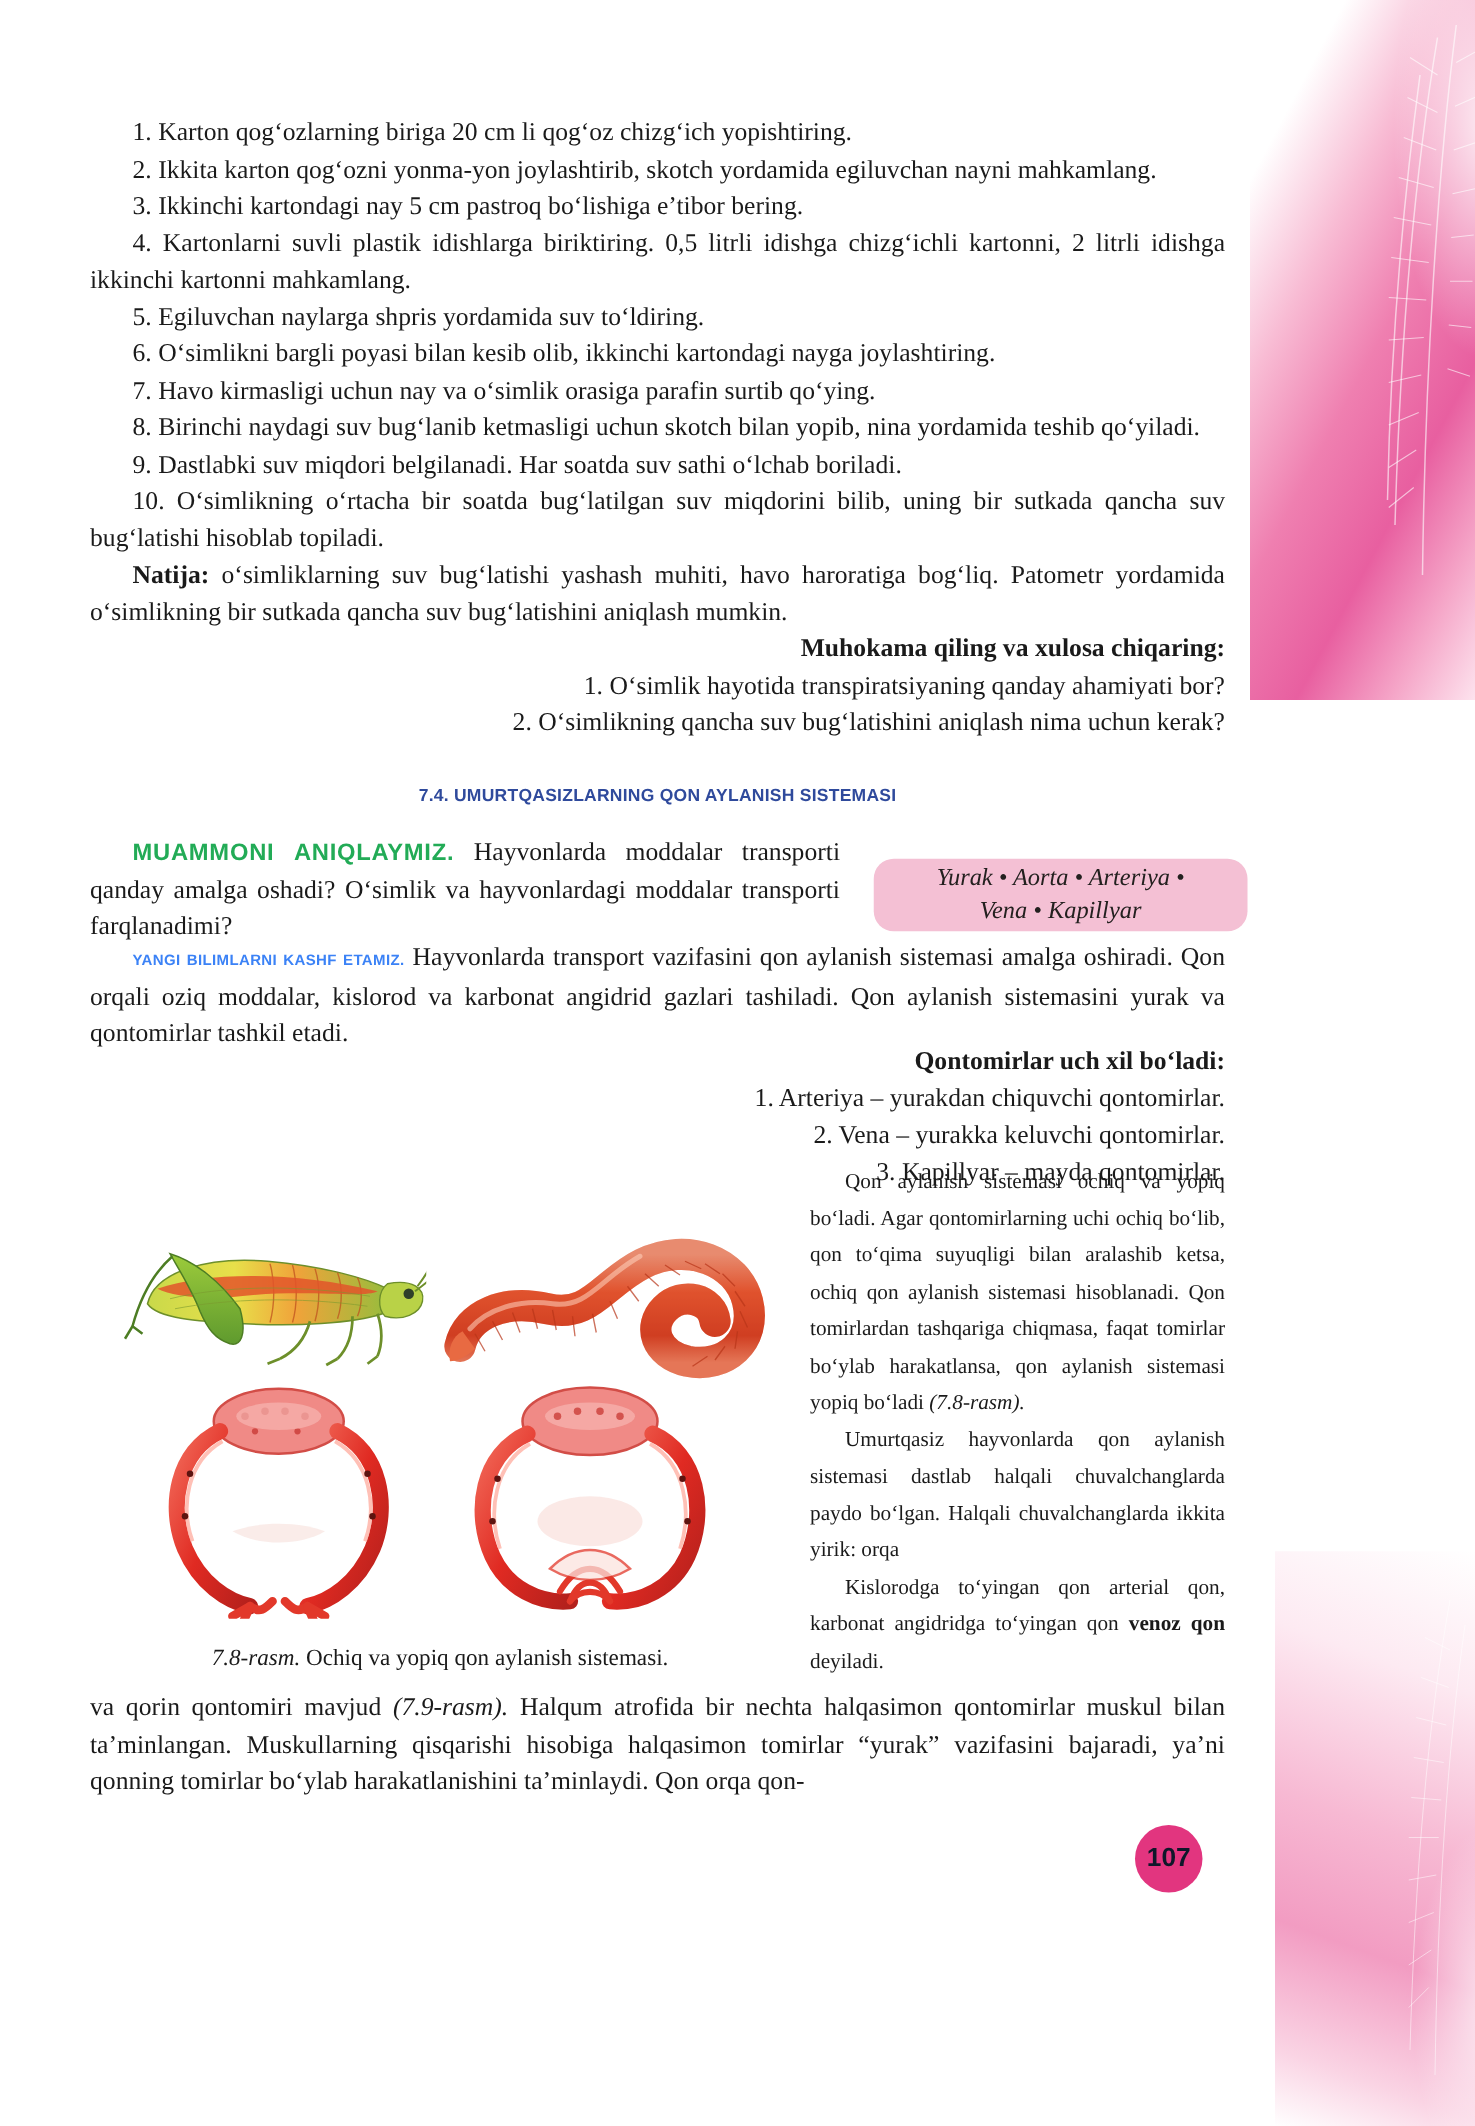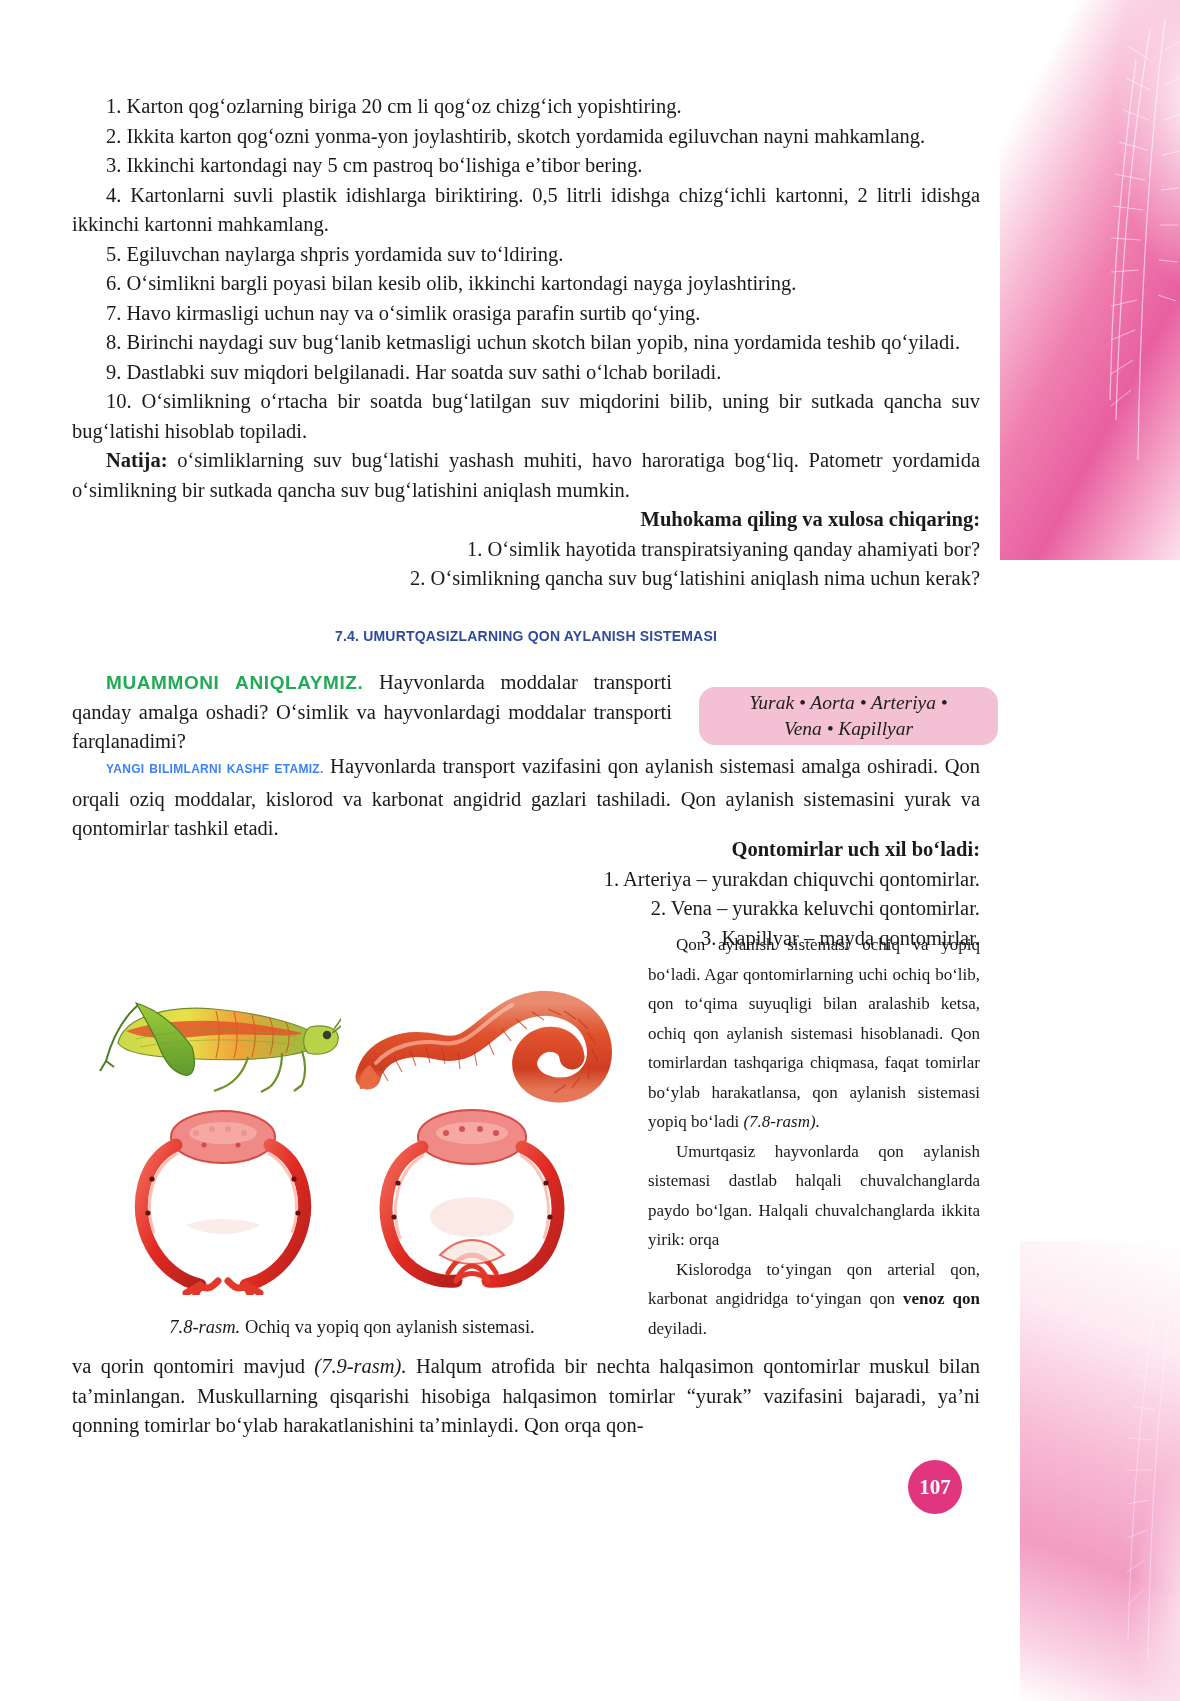--- a/index.html
+++ b/index.html
@@ -173,22 +173,22 @@
 
   
   #page-number {
     position: absolute;
     left: 908px;
     top: 1460px;
     width: 54px;
     height: 54px;
     border-radius: 50%;
     background: #e2357f;
-    color: #ffffff;
-    font-family: Liberation Serif, serif;
+    color: #0f172a;
+    font-family: Liberation Sans, sans-serif;
     font-weight: bold;
     font-size: 21px;
     display: flex;
     align-items: center;
     justify-content: center;
   }
 
   
   .fig-cell { position: absolute; }
 </style>

